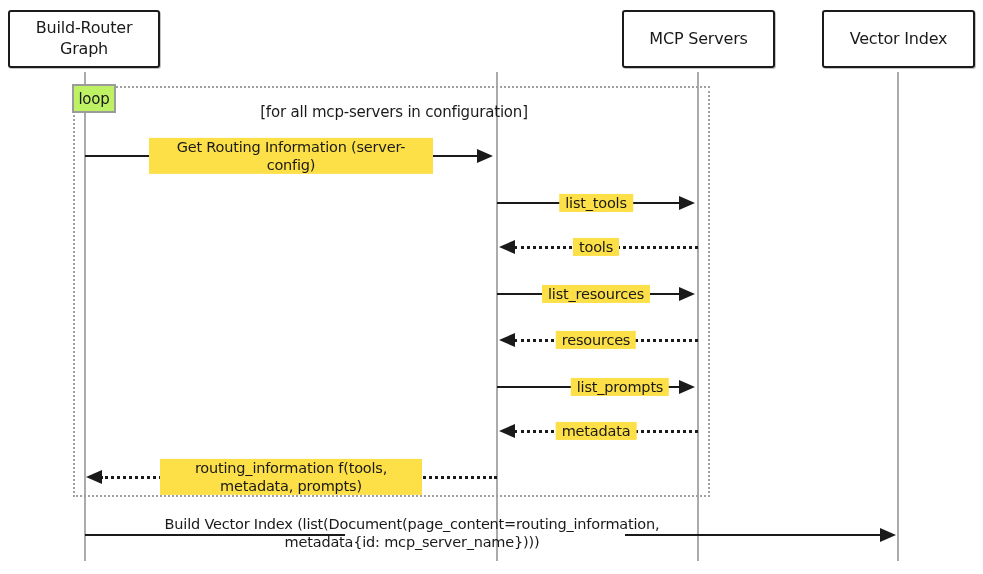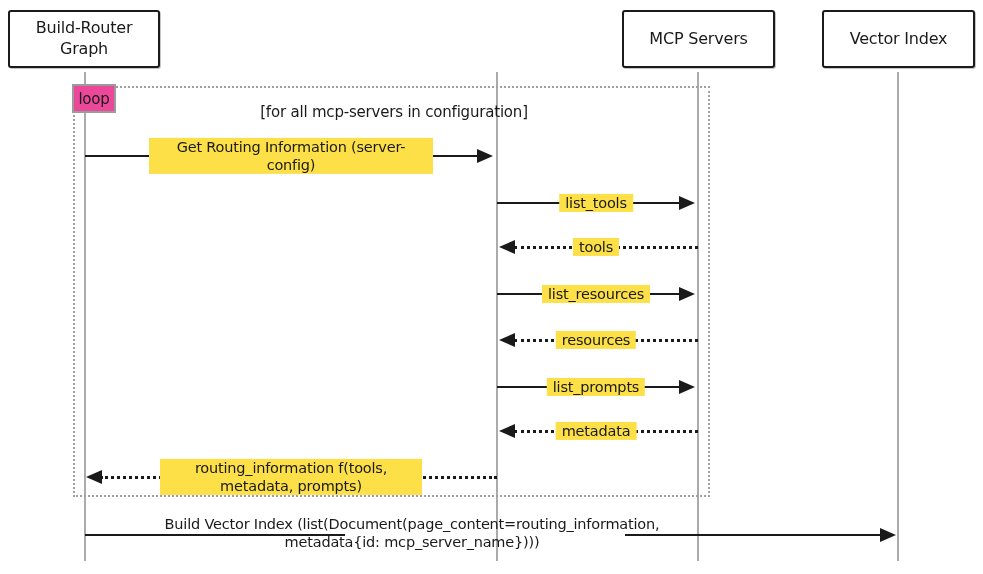--- a/index.html
+++ b/index.html
@@ -17,21 +17,21 @@
     font-size:16px;line-height:1.3;padding:0 12px;box-sizing:border-box;
     box-shadow:1px 1px 0 rgba(20,20,20,.25);z-index:5;
   }
   
   .loop-frame{
     position:absolute;left:73px;top:86px;width:637px;height:411px;
     border:2px dotted #a0a0a0;box-sizing:border-box;z-index:1;
   }
   .loop-label{
     position:absolute;left:72px;top:84px;width:44px;height:29px;
-    background:#ec4899;border:2px solid #9b9b9b;box-sizing:border-box;
+    background:#bef264;border:2px solid #9b9b9b;box-sizing:border-box;
     display:flex;align-items:center;justify-content:center;
     font-size:15px;z-index:3;
   }
   .loop-cond{
     position:absolute;left:394px;top:112px;transform:translate(-50%,-50%);
     font-size:15px;white-space:nowrap;z-index:2;
   }
   
   .mline{position:absolute;height:0;z-index:2;}
   .mline.solid{border-top:2.5px solid #1a1a1a;}
@@ -97,21 +97,21 @@
 
   <div>
     <div class="mline dashed" style="left:514px;top:339px;width:184px"></div>
     <div class="ahead left" style="left:499px;top:333px"></div>
     <div class="mlabel" style="left:596px;top:340px">resources</div>
   </div>
 
   <div>
     <div class="mline solid" style="left:497px;top:386px;width:185px"></div>
     <div class="ahead right" style="left:679px;top:380px"></div>
-    <div class="mlabel" style="left:596px;top:387px">list_prompts</div>
+    <div class="mlabel" style="left:620px;top:387px">list_prompts</div>
   </div>
 
   <div>
     <div class="mline dashed" style="left:514px;top:430px;width:184px"></div>
     <div class="ahead left" style="left:499px;top:424px"></div>
     <div class="mlabel" style="left:596px;top:431px">metadata</div>
   </div>
 
   <div>
     <div class="mline dashed" style="left:100px;top:476px;width:397px"></div>

